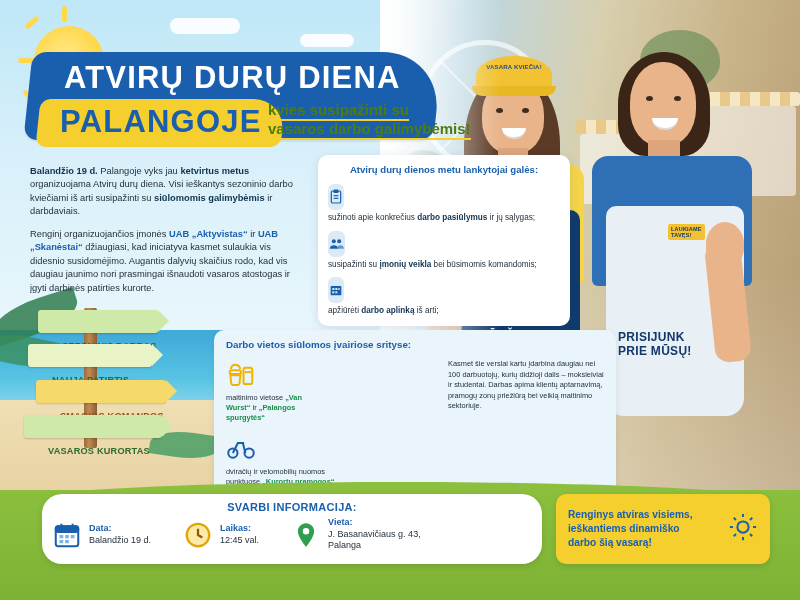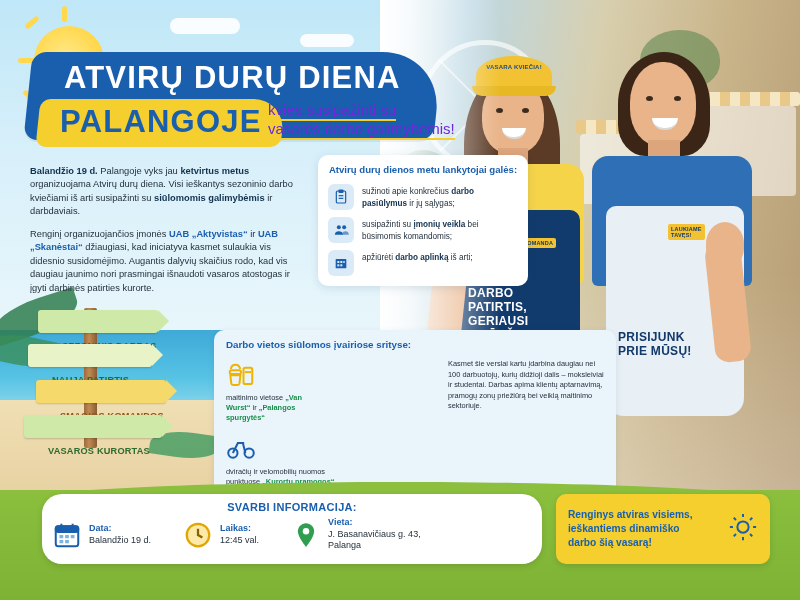--- a/index.html
+++ b/index.html
@@ -145,21 +145,21 @@
     padding: 5px 22px 7px 22px;
     border-radius: 10px 32px 10px 10px;
     transform: skewX(-6deg);
   }
   .hdr-line2 {
     display: block; transform: skewX(6deg);
     color: #1a5fae; font-size: 31px; font-weight: bold; letter-spacing: 1.2px;
   }
   .hdr-sub {
     position: absolute; left: 268px; top: 100px;
-    color: #6d28d9; font-size: 15px; font-weight: normal;
+    color: #4d7c0f; font-size: 15px; font-weight: bold;
     line-height: 1.28; white-space: nowrap;
   }
   .hdr-sub .u { border-bottom: 2px solid #f5cf2e; padding-bottom: 1px; }
 
   
   .lead {
     position: absolute; left: 30px; top: 165px; width: 268px;
     font-size: 9.3px; line-height: 1.45; color: #24313d;
   }
   .lead p { margin: 0 0 9px 0; }
@@ -194,30 +194,30 @@
   .sign.s2 { left: 28px; top: 344px; width: 124px; background: #e9f3c8; }
   .sign.s2:after { border-left-color: #e9f3c8; }
   .sign.s3 { left: 36px; top: 380px; width: 130px; background: #f6d96b; }
   .sign.s3 span { color: #8a5a12; }
   .sign.s3:after { border-left-color: #f6d96b; }
   .sign.s4 { left: 24px; top: 415px; width: 138px; background: #cfe9a8; }
   .sign.s4:after { border-left-color: #cfe9a8; }
 
   
   .card-visitors {
-    position: absolute; left: 318px; top: 155px; width: 210px;
+    position: absolute; left: 318px; top: 155px; width: 252px;
     background: #ffffff; border-radius: 10px;
     box-shadow: 0 2px 8px rgba(20,60,100,.13);
     padding: 9px 10px 10px 10px;
   }
   .card-visitors h3 {
     margin: 0 0 8px 0; font-size: 9.6px; color: #1a5fae; font-weight: bold;
     line-height: 1.3; text-align: center;
   }
-  .vrow { display: flex; align-items: flex-start; margin-bottom: 7px; }
+  .vrow { display: flex; align-items: flex-start; margin-bottom: 7px; flex-direction: column; }
   .vrow:last-child { margin-bottom: 0; }
   .vicon {
     flex: 0 0 26px; height: 26px; border-radius: 6px;
     background: #dbeaf7; margin-right: 8px;
     display: flex; align-items: center; justify-content: center;
   }
   .vtxt { font-size: 8.2px; line-height: 1.35; color: #24313d; padding-top: 2px; }
   .vtxt b { color: #12324f; }
 
   

